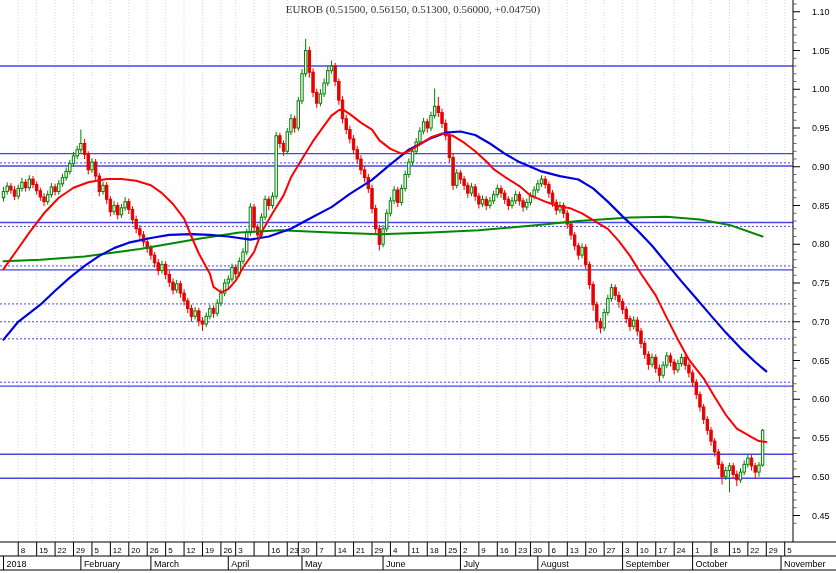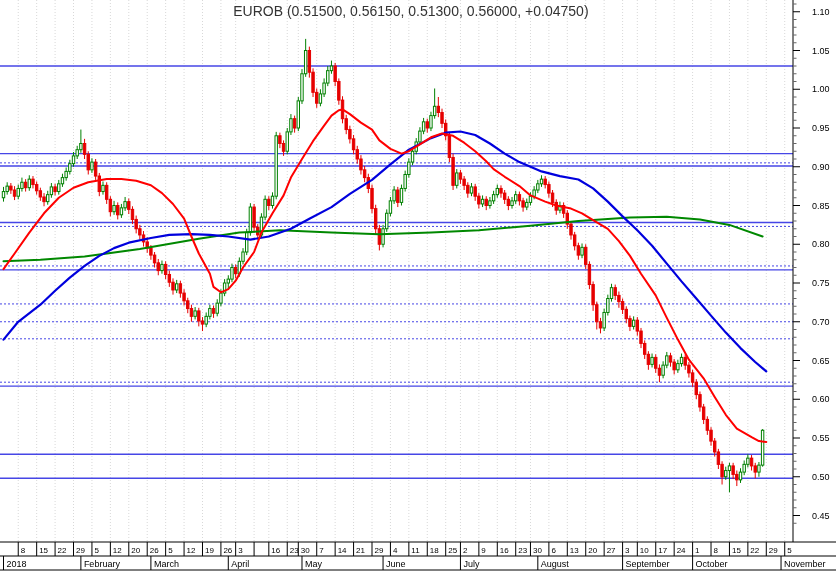--- a/index.html
+++ b/index.html
@@ -1,19 +1,19 @@
 <!DOCTYPE html>
 <html><head>
 <meta charset="utf-8">
 <style>
   html,body{margin:0;padding:0;background:#ffffff;}
   .chart-window{position:relative;width:836px;height:573px;background:#fff;overflow:hidden;
     font-family:"Liberation Sans", sans-serif;}
   .chart-title{position:absolute;left:50%;top:3px;transform:translateX(-52%);
-    font-size:14px;color:#333;white-space:nowrap;z-index:5;}
+    font-size:11px;color:#333;white-space:nowrap;z-index:5;font-family:Liberation Serif, serif;}
   svg{position:absolute;left:0;top:0;}
 </style>
 </head>
 <body>
 
 <div class="chart-window">
   <span class="chart-title">EUROB (0.51500, 0.56150, 0.51300, 0.56000, +0.04750)</span>
   <svg id="chart" width="836" height="573" viewBox="0 0 836 573">
       <g>
         <line x1="18.240000000000002" x2="18.240000000000002" y1="0" y2="542" stroke="#d8d8d8" stroke-width="1" stroke-dasharray="1,2"></line>

